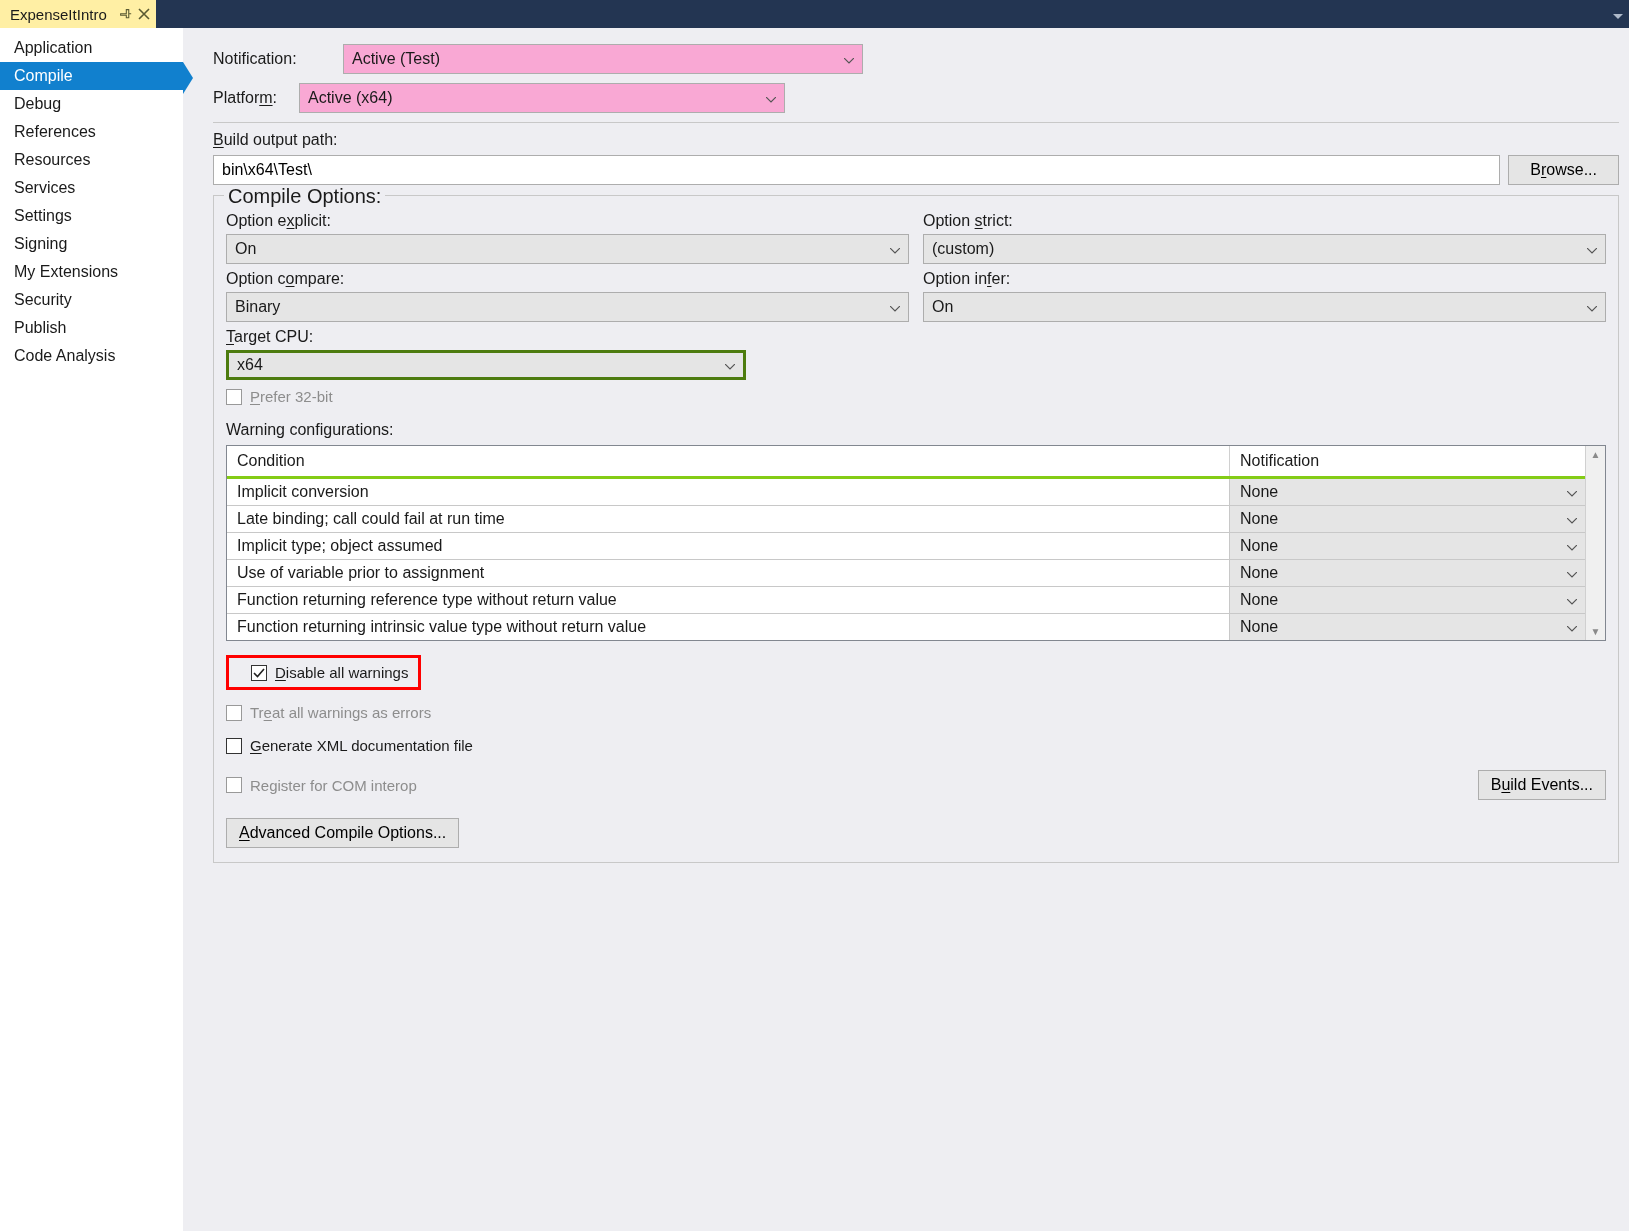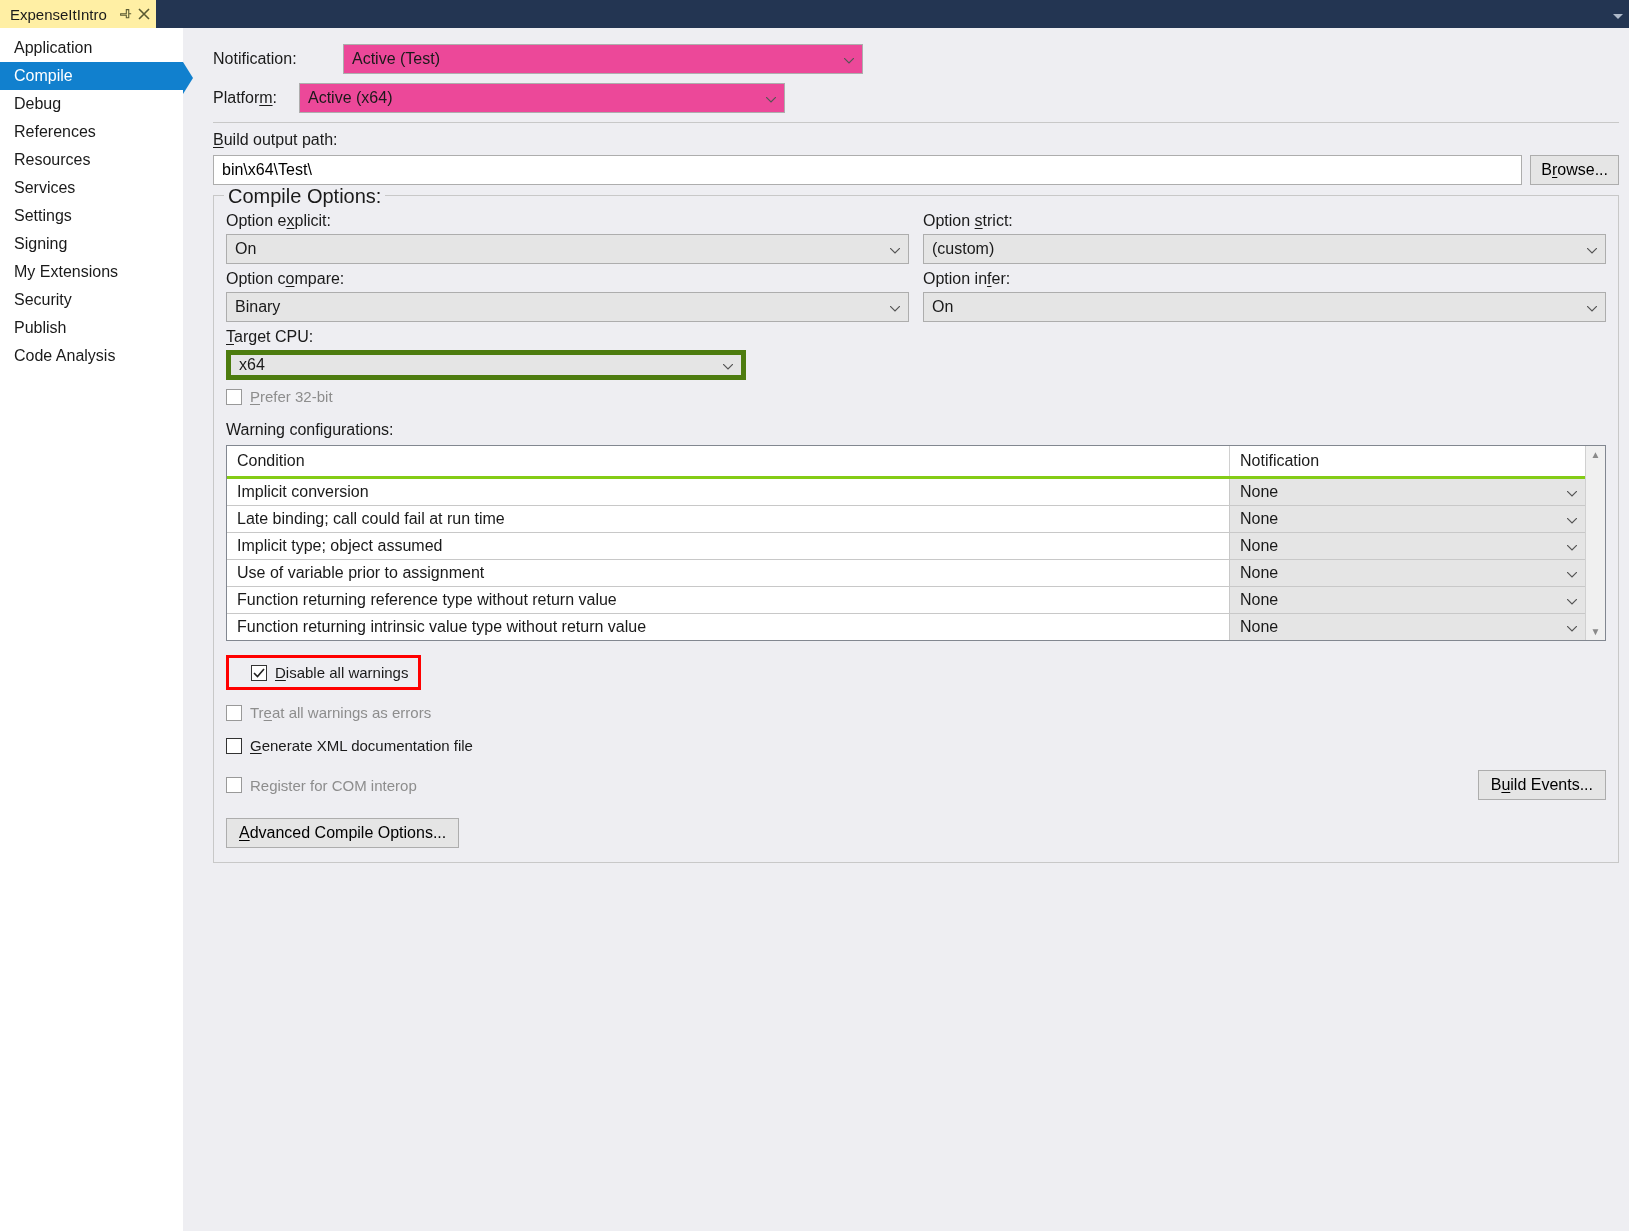--- a/index.html
+++ b/index.html
@@ -18,41 +18,41 @@
 .sidebar { width: 183px; background: #fff; display: flex; flex-direction: column; padding-top: 6px; }
 .side-item { padding: 5px 14px; font-size: 16px; cursor: pointer; }
 .side-item.selected { background: #1180ce; color: #fff; position: relative; }
 .side-item.selected::after { content: ""; position: absolute; right: -10px; top: 0; width: 0; height: 0; border-top: 16px solid transparent; border-bottom: 16px solid transparent; border-left: 10px solid #1180ce; }
 
 .main { flex: 1; padding: 16px 10px 0 30px; overflow: auto; background: #eeeef2; }
 
 .cfg-row { display: flex; align-items: center; margin-bottom: 9px; }
 .cfg-label { width: 130px; font-size: 16px; }
 .cfg-label.pl { width: 86px; }
-.cfg-select { width: 520px; height: 30px; background: #ec4899; border: 1px solid #adadad; padding: 2px 24px 2px 8px; font-size: 16px; position: relative; display: flex; align-items: center; }
+.cfg-select { width: 520px; height: 30px; background: #f9a8d4; border: 1px solid #adadad; padding: 2px 24px 2px 8px; font-size: 16px; position: relative; display: flex; align-items: center; }
 .cfg-select.w2 { width: 486px; }
 .dd-arrow { position: absolute; right: 8px; top: 50%; transform: translateY(-50%); pointer-events: none; }
 
 .hr { border: none; border-top: 1px solid #c8c8c8; margin: 6px 0 8px 0; }
 
 .section-label { font-size: 16px; margin-bottom: 6px; }
 .path-row { display: flex; gap: 8px; margin-bottom: 10px; }
 .path-input { flex: 1; height: 30px; border: 1px solid #adadad; background: #fff; padding: 2px 8px; font-size: 16px; }
-.browse-btn { height: 30px; padding: 0 10px; background: #e5e5e5; border: 1px solid #adadad; font-size: 16px; cursor: pointer; }
+.browse-btn { height: 30px; padding: 0 21px; background: #e5e5e5; border: 1px solid #adadad; font-size: 16px; cursor: pointer; }
 
 .fieldset { border: 1px solid #c8c8c8; padding: 10px 12px 14px 12px; position: relative; margin-top: 6px; }
 .fieldset-legend { position: absolute; top: -11px; left: 10px; background: #eeeef2; padding: 0 4px; font-size: 20px; }
 
 .two-col { display: flex; gap: 14px; }
 .col { flex: 1; display: flex; flex-direction: column; }
 .opt-label { font-size: 16px; margin-bottom: 4px; margin-top: 6px; }
 .opt-select { height: 30px; background: #e5e5e5; border: 1px solid #adadad; padding: 2px 24px 2px 8px; font-size: 16px; position: relative; display: flex; align-items: center; }
 
 .targetcpu-row { margin-top: 6px; }
-.cpu-select { width: 520px; height: 30px; background: #e5e5e5; border: 5px solid #4d7c0f; padding: 2px 24px 2px 8px; font-size: 16px; position: relative; display: flex; align-items: center; }
+.cpu-select { width: 520px; height: 30px; background: #e5e5e5; border: 3px solid #4d7c0f; padding: 2px 24px 2px 8px; font-size: 16px; position: relative; display: flex; align-items: center; }
 
 .chk-row { display: flex; align-items: center; gap: 8px; margin-top: 8px; }
 .chk { width: 16px; height: 16px; border: 1px solid #333; background: #fff; display: inline-flex; align-items: center; justify-content: center; font-size: 12px; }
 .chk.disabled { border-color: #999; }
 .chk-label.disabled { color: #8d8d8d; }
 
 .warn-label { margin-top: 16px; font-size: 16px; margin-bottom: 6px; }
 
 .warn-table { border: 1px solid #828790; background: #fff; display: flex; }
 .warn-body { flex: 1; }

